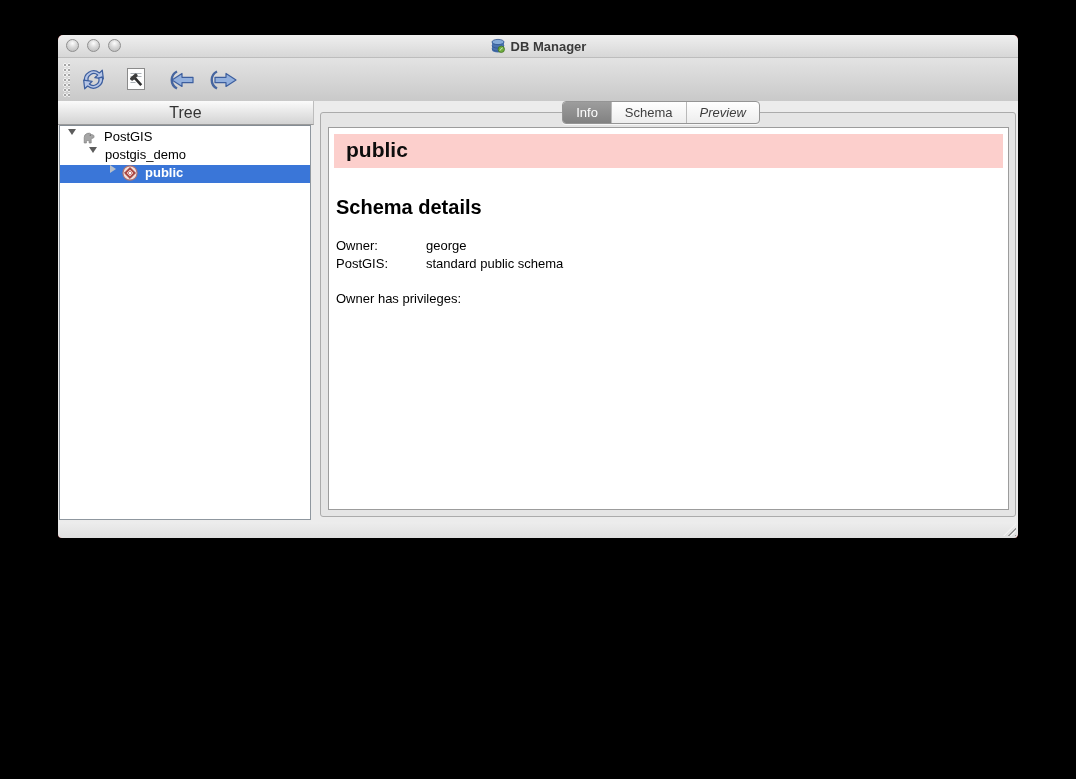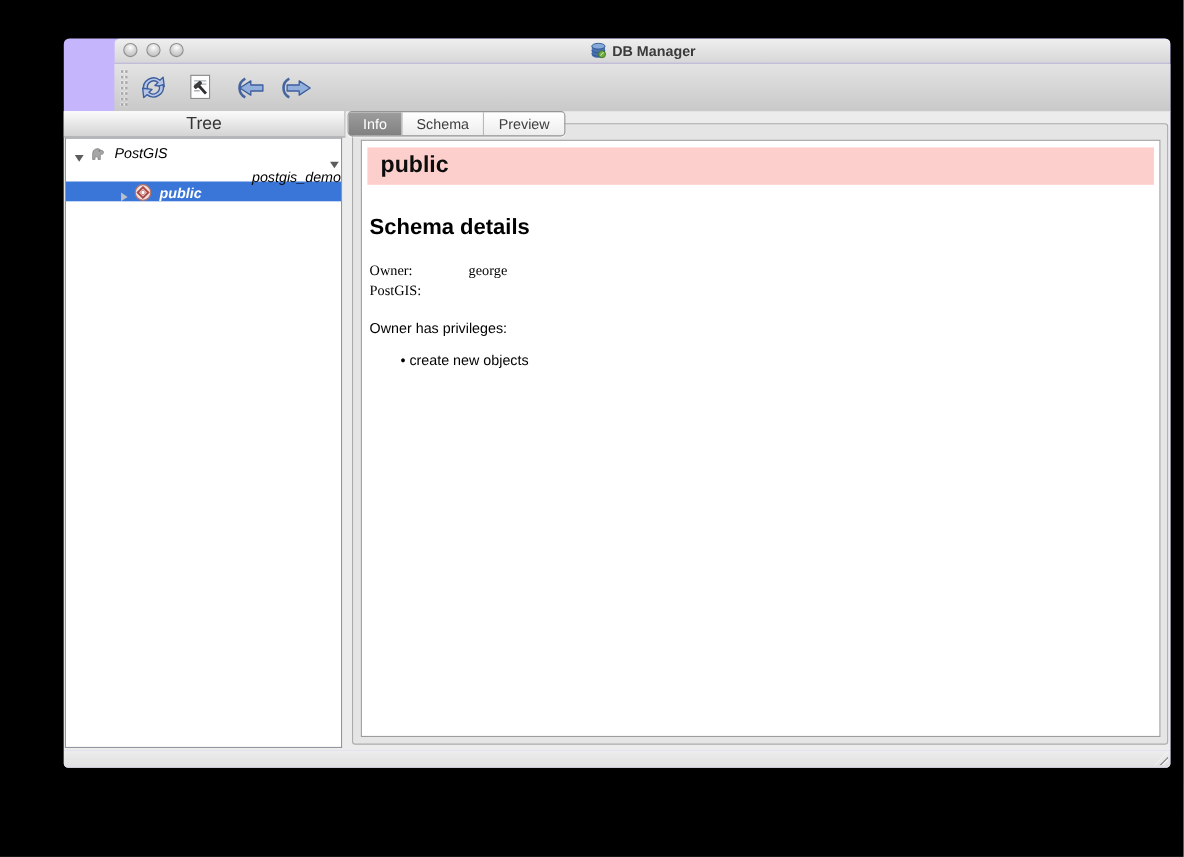--- a/index.html
+++ b/index.html
@@ -2,24 +2,23 @@
 <html><head>
 <meta charset="utf-8">
 <style>
   html,body{margin:0;padding:0;}
   body{
     width:1076px;height:779px;background:#000;position:relative;overflow:hidden;
     font-family:"Liberation Sans","DejaVu Sans",sans-serif;
     -webkit-font-smoothing:antialiased;
   }
   .window{
-    position:absolute;left:58px;top:35px;width:960px;height:663px;
-    background:#c4b5fd;border-radius:5px 5px 4px 4px;
+    position:absolute;left:58px;top:35px;width:960px;height:503px;
+    background:#b91c1c;border-radius:5px 5px 4px 4px;
     box-shadow:0 0 0 1px rgba(0,0,0,.55), 0 14px 30px rgba(0,0,0,.55);
-    padding-left:46px;
   }
   
   .titlebar{
     height:22px;border-radius:5px 5px 0 0;position:relative;
     background:linear-gradient(#efefef,#d7d7d7);
     border-bottom:1px solid #bdbdbd;
   }
   .traffic{position:absolute;left:8px;top:4px;display:flex;gap:8px;}
   .light{
     width:13px;height:13px;border-radius:50%;box-sizing:border-box;
@@ -49,61 +48,61 @@
   .tree-header{
     height:24px;line-height:24px;text-align:center;font-size:16px;color:#343434;
     background:linear-gradient(#fbfbfb,#d3d3d3);
     border-bottom:1px solid #9a9a9a;border-right:1px solid #bdbdbd;box-sizing:border-box;
   }
   .tree-box{
     position:absolute;left:1px;right:3px;top:24px;bottom:2px;background:#fff;
     border:1px solid #8f979f;border-top-color:#848c94;
     padding-top:3px;box-sizing:border-box;overflow:hidden;
   }
-  .tree-row{display:flex;align-items:flex-end;height:18px;font-size:13px;color:#000;white-space:nowrap;font-style:italic;}
+  .tree-row{display:flex;align-items:flex-start;height:18px;font-size:13px;color:#000;white-space:nowrap;}
   .tree-row.lvl0{padding-left:6px;}
-  .tree-row.lvl1{padding-left:27px;flex-direction:column;}
+  .tree-row.lvl1{padding-left:27px;}
   .tree-row.lvl2{padding-left:47px;}
   .tree-row.selected{background:#3a76d8;color:#fff;font-weight:bold;}
   .twirl{width:12px;display:flex;justify-content:center;flex:none;}
   .tri-down{width:0;height:0;border-left:4.5px solid transparent;border-right:4.5px solid transparent;border-top:6px solid #5c5c5c;}
   .tri-right{width:0;height:0;border-top:4.5px solid transparent;border-bottom:4.5px solid transparent;border-left:6px solid #b8bfc9;}
   .tree-icon{width:16px;height:16px;margin:0 5px 0 3px;flex:none;display:flex;align-items:center;}
   .tree-label{padding-left:2px;}
   .tree-row.lvl1 .tree-label{padding-left:6px;}
   
   .right-region{position:absolute;left:258px;right:0;top:0;height:100%;}
   .tab-frame{
     position:absolute;left:4px;right:2px;top:11px;bottom:5px;
     background:#e5e5e5;border:1px solid #ababab;border-radius:3px;
   }
-  .tab-bar{position:absolute;left:0;right:12px;top:0;display:flex;justify-content:flex-start;z-index:3;}
+  .tab-bar{position:absolute;left:0;right:12px;top:0;display:flex;justify-content:center;z-index:3;}
   .tab-capsule{
     display:flex;height:21px;border:1px solid #959595;border-radius:4px;overflow:hidden;
     background:linear-gradient(#ffffff,#ededed);
     box-shadow:0 1px 0 rgba(255,255,255,.7);
   }
   .tab{
     padding:0 13px;font-size:13px;line-height:21px;color:#3e3e3e;border-right:1px solid #b9b9b9;
     background:transparent;border-top:none;border-bottom:none;border-left:none;
     font-family:"Liberation Sans","DejaVu Sans",sans-serif;
   }
-  .tab:last-child{border-right:none;}
+  .tab:last-child{border-right:none;font-style:italic;}
   .tab.active{background:linear-gradient(#9d9d9d,#818181);color:#fff;}
   .content-box{
     position:absolute;left:7px;right:6px;top:14px;bottom:6px;background:#fff;
     border:1px solid #9c9c9c;overflow:hidden;padding:6px 4px 0 4px;box-sizing:border-box;
   }
   .banner{
     background:#fccfcc;padding:4px 12px 6px 12px;margin:0 1px;
     font-size:21px;font-weight:bold;color:#0d0d0d;
   }
   .page{padding-left:2px;font-size:13px;color:#000;}
   .h-section{font-size:20px;font-weight:bold;margin:28px 0 0 1px;}
-  .kv{display:grid;grid-template-columns:90px auto;row-gap:0;margin:18px 0 0 1px;line-height:18px;font-family:Liberation Serif, serif;}
+  .kv{display:grid;grid-template-columns:90px auto;row-gap:0;margin:18px 0 0 1px;line-height:18px;}
   .intro{margin:18px 0 0 1px;line-height:16px;}
   .bullets{margin:13px 0 0 29px;padding:0;list-style:none;line-height:16px;}
   .bullets li::before{content:"• ";}
   
   .status-strip{
     position:absolute;left:0;right:0;bottom:0;height:16px;
     background:linear-gradient(#ededed,#e0e0e0);border-radius:0 0 4px 4px;
   }
   .resize-grip{
     position:absolute;right:2px;bottom:2px;width:13px;height:13px;
@@ -229,24 +228,24 @@
     <div class="right-region">
       <div class="tab-frame">
         <div class="content-box">
           <div class="banner">public</div>
           <div class="page">
             <div class="h-section">Schema details</div>
             <div class="kv">
               <span>Owner:</span>
               <span>george</span>
               <span>PostGIS:</span>
+              <span>standard public schema</span>
             </div>
             <div class="intro">Owner has privileges:</div>
             <ul class="bullets">
-              <li>create new objects</li>
             </ul>
           </div>
         </div>
       </div>
       <div class="tab-bar">
         <div class="tab-capsule">
           <button class="tab active">Info</button>
           <button class="tab">Schema</button>
           <button class="tab">Preview</button>
         </div>

